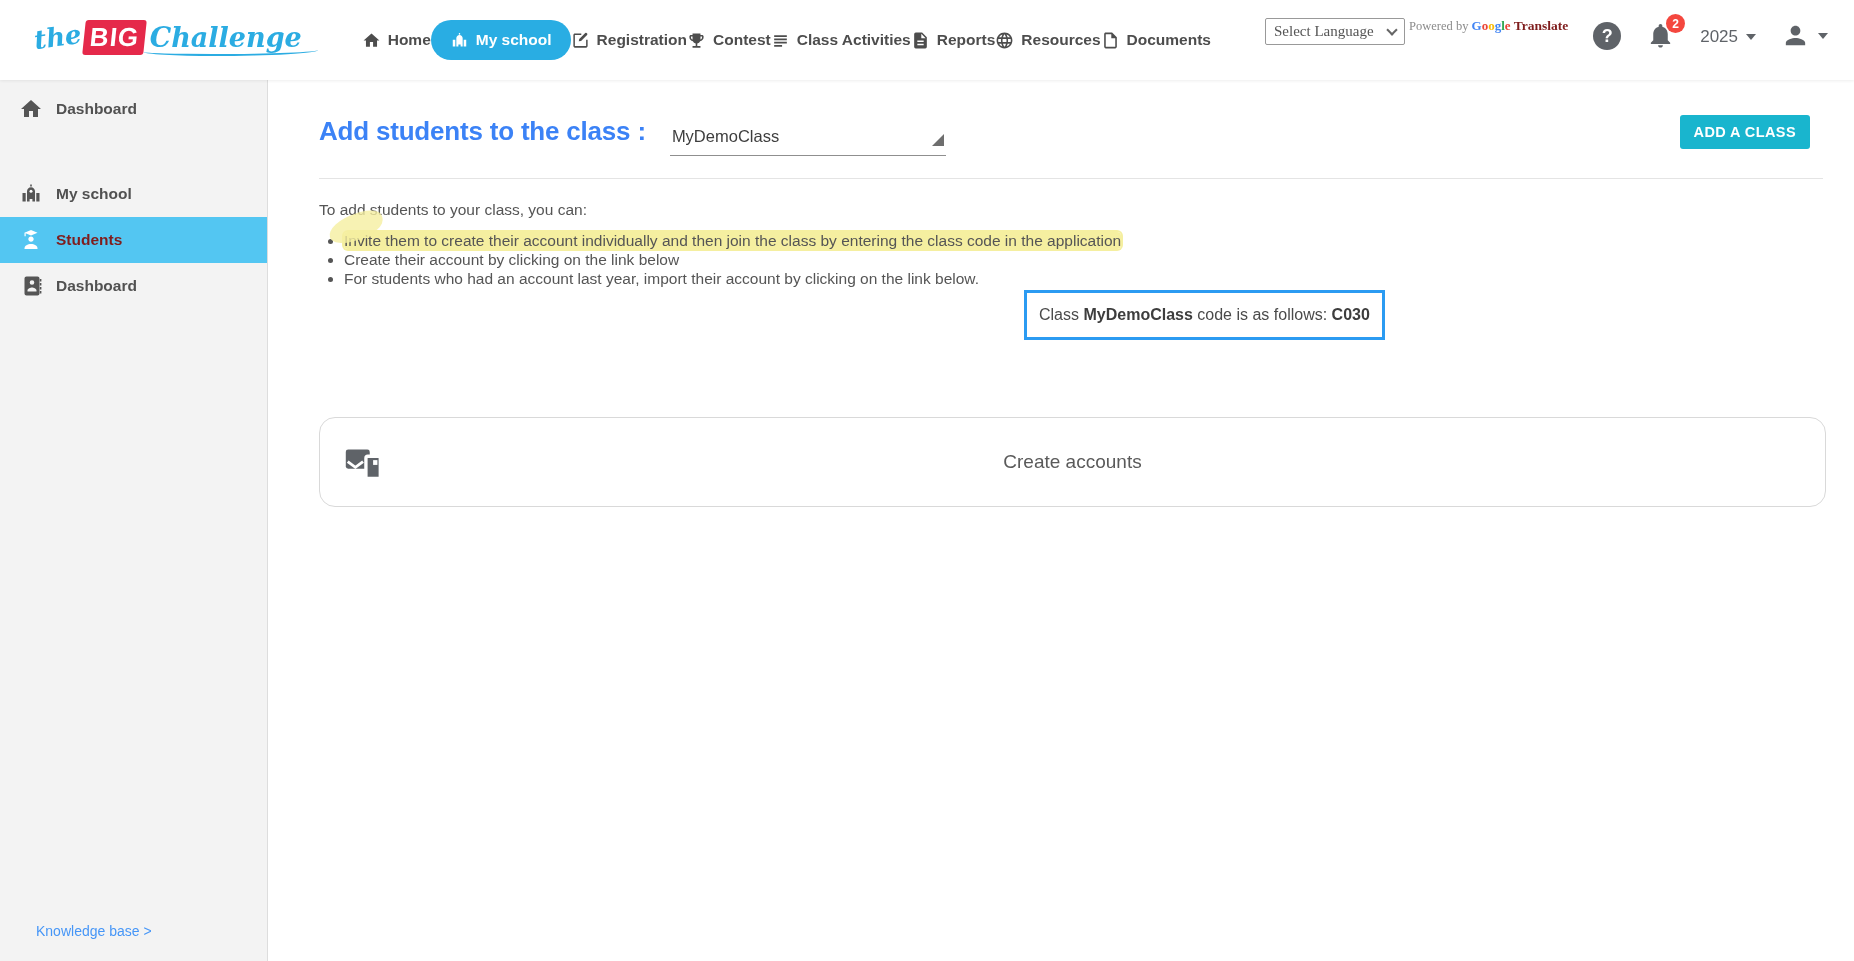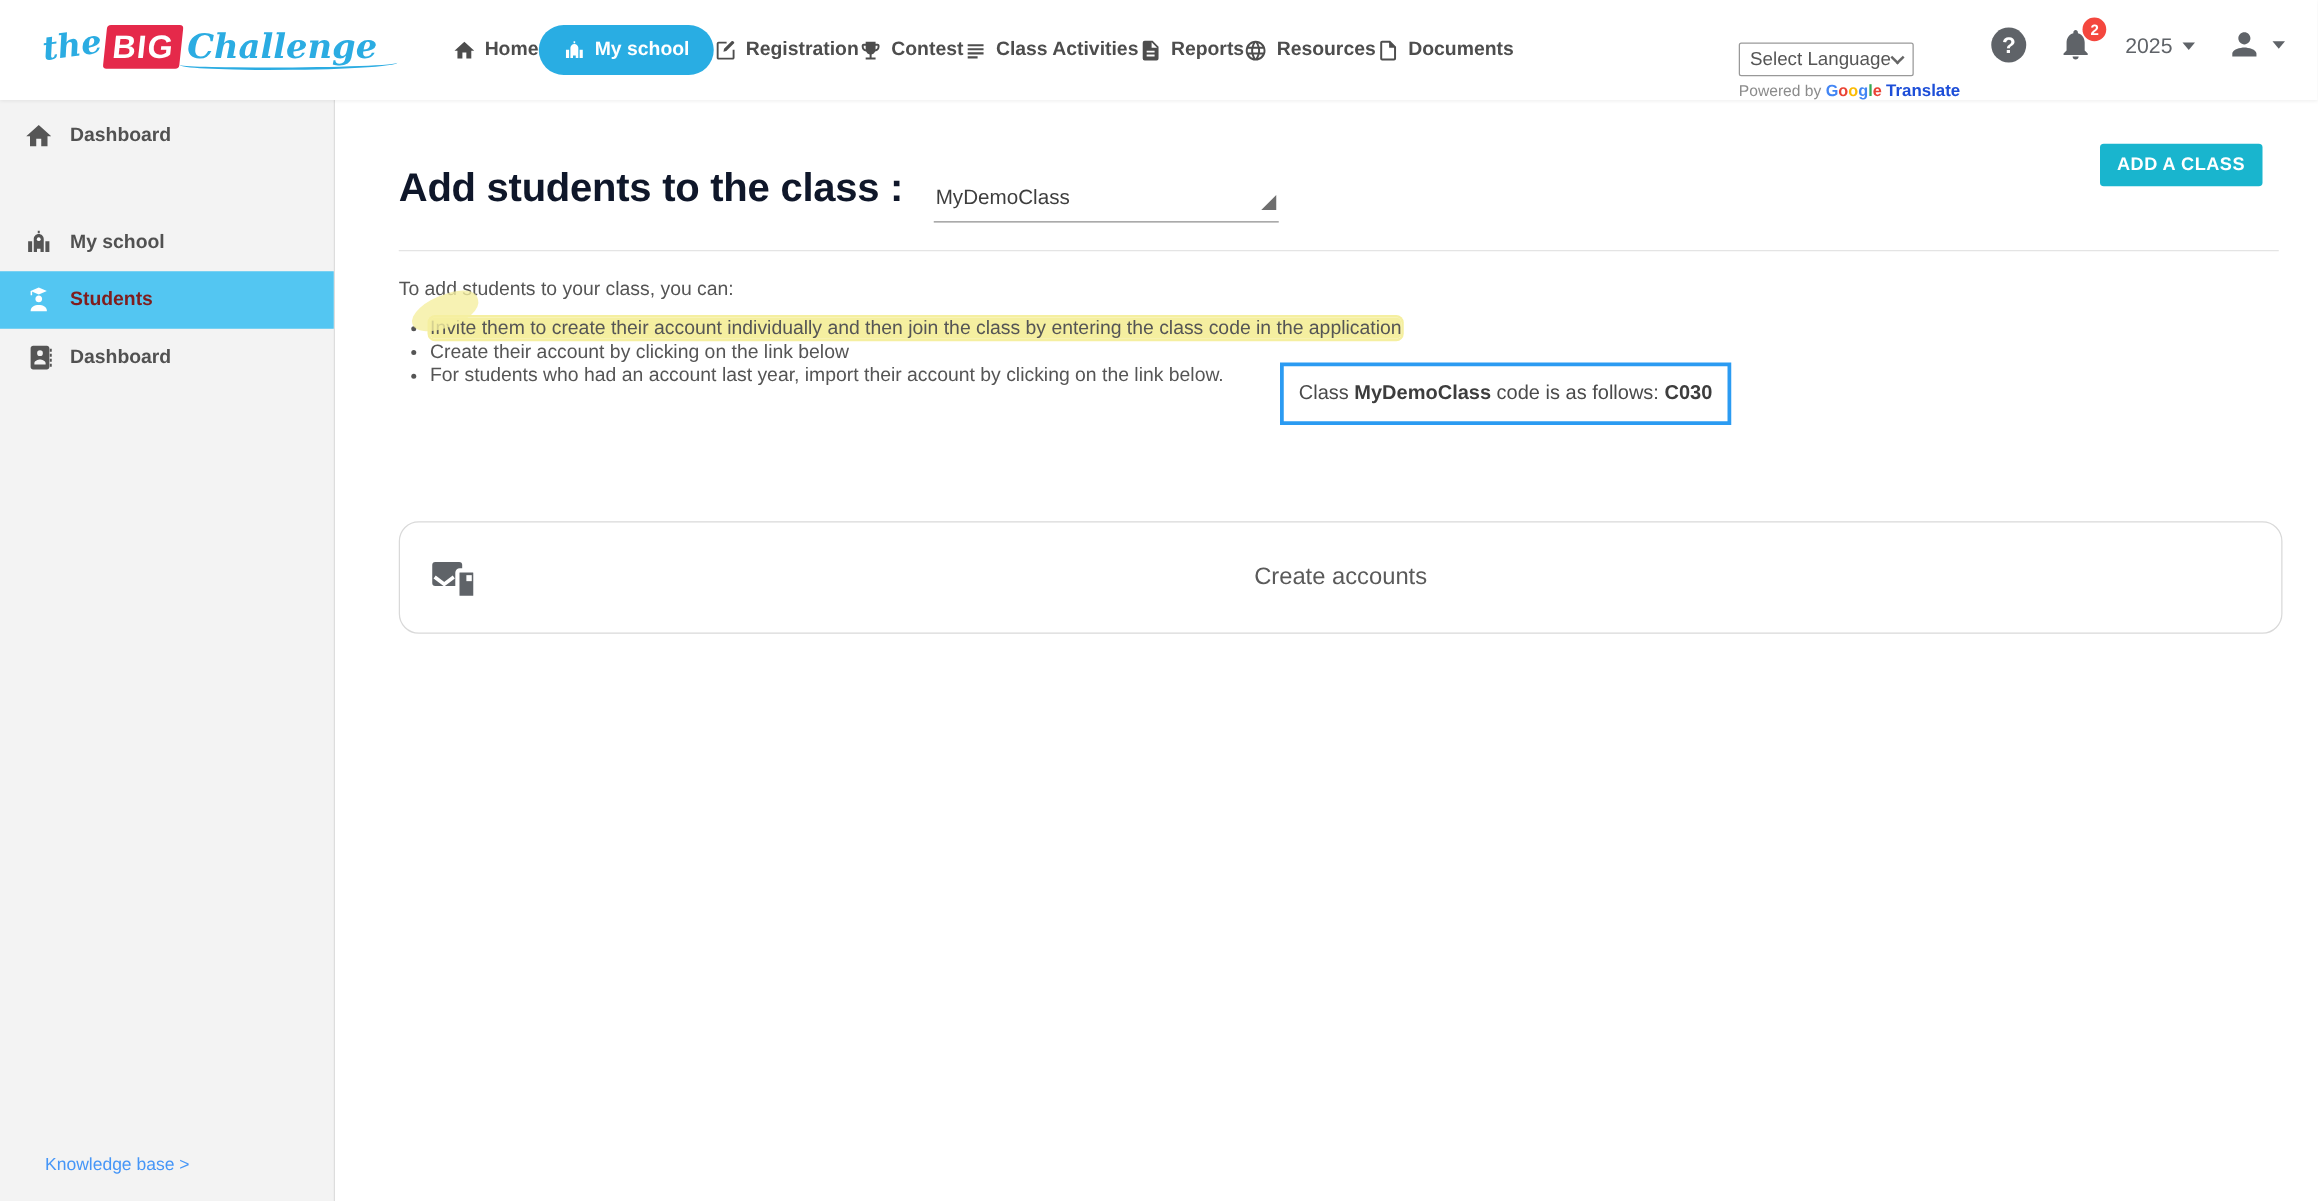--- a/index.html
+++ b/index.html
@@ -21,30 +21,30 @@
     height:8px; border-bottom:2px solid var(--logo-blue); border-radius:0 0 60% 40%; }
 
   .nav { display:flex; align-items:center; margin-left:60px; margin-top:6px; height:40px; }
   .nav-item { display:flex; align-items:center; gap:7px; font-size:15.5px; font-weight:bold;
     color:#4d4d4d; cursor:pointer; line-height:1; }
   .nav-item svg { width:19px; height:19px; fill:currentColor; flex:none; }
   .nav-item.active { background:var(--nav-active-bg); color:#fff; padding:0 19px; height:40px;
     border-radius:22px; }
 
   .top-right { margin-left:auto; display:flex; align-items:flex-start; gap:25px; }
-  .translate-block { display:flex; flex-direction:column; gap:4px; margin-top:20px; }
+  .translate-block { display:flex; flex-direction:row; gap:4px; margin-top:4px;font-family:Liberation Serif, serif; }
   .lang-select { width:140px; height:27px; border:1px solid #999; border-radius:2px; background:#fff;
     display:flex; align-items:center; justify-content:space-between; padding:0 8px; font-size:15px;
     color:#555; cursor:pointer; }
   .chev { width:8px; height:8px; border-right:2px solid #666; border-bottom:2px solid #666;
     transform:rotate(45deg); margin-top:-4px; flex:none; }
   .powered { font-size:12.5px; color:#8b8b8b; white-space:nowrap; }
   .powered .gword { font-weight:bold; font-size:13px; }
   .g1,.g4 { color:#4285F4; } .g2,.g6 { color:#EA4335; } .g3 { color:#FBBC05; } .g5 { color:#34A853; }
-  .powered .translate { color:#1d4ed8; font-weight:bold; font-size:13.5px; }
+  .powered .translate { color:#7f1d1d; font-weight:bold; font-size:13.5px; }
 
   .help-btn { width:28px; height:28px; border-radius:50%; background:#5f6368; color:#fff;
     font-size:18px; font-weight:bold; display:flex; align-items:center; justify-content:center;
     margin-top:8px; cursor:pointer; }
   .bell-wrap { position:relative; margin-top:7px; cursor:pointer; }
   .bell-wrap svg { width:29px; height:29px; fill:#5f6368; }
   .badge { position:absolute; top:-7px; right:-10px; min-width:19px; height:19px; padding:0 4px;
     border-radius:10px; background:var(--badge-bg); color:#fff; font-size:12px; font-weight:bold;
     display:flex; align-items:center; justify-content:center; }
   .year-menu { display:flex; align-items:center; gap:8px; margin-top:13px; color:#5f6368;
@@ -62,21 +62,21 @@
   .side-item svg { width:24px; height:24px; fill:#555; flex:none; }
   .side-item.gap-lg { margin-top:39px; } .side-item.gap-md { margin-top:18px; }
   .side-item.active { background:var(--sidebar-active-bg); color:#7f1d1d; }
   .side-item.active svg { fill:#fff; }
   .kb-link { position:absolute; left:36px; bottom:40px; font-size:14px; color:var(--link);
     cursor:pointer; }
 
   
   .main { position:absolute; top:80px; left:269px; width:1585px; height:881px; background:#fff; }
   .title-row { display:flex; align-items:baseline; margin:36px 0 0 50px; }
-  .page-title { font-size:32px; font-weight:bold; color:#0f172a; letter-spacing:-0.2px;margin-top:16px; }
+  .page-title { font-size:26px; font-weight:bold; color:#3b82f6; letter-spacing:-0.2px; }
   .class-select { width:276px; margin-left:24px; border-bottom:1px solid #8f8f8f;
     display:flex; align-items:flex-end; justify-content:space-between; padding:0 2px 9px 2px;
     font-size:16.5px; color:#3e3e3e; cursor:pointer; position:relative; top:2px; }
   .tri-fold { width:0; height:0; border-bottom:12px solid #6e6e6e; border-left:12px solid transparent; }
   .add-class-btn { position:absolute; top:35px; right:44px; background:var(--button-bg); color:#fff;
     border:none; border-radius:3px; font-size:14.5px; font-weight:bold; letter-spacing:.4px;
     padding:9px 14px; cursor:pointer; font-family:inherit; }
   .divider { margin:24px 31px 0 50px; border-top:1px solid #e4e4e4; }
 
   .para { margin:50px 0 0 50px; font-size:15.5px; color:#555; }

